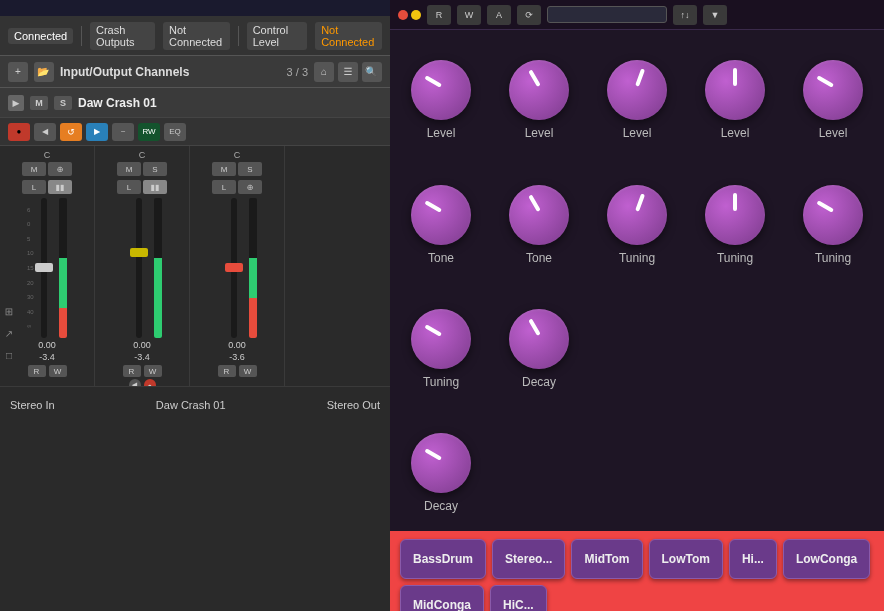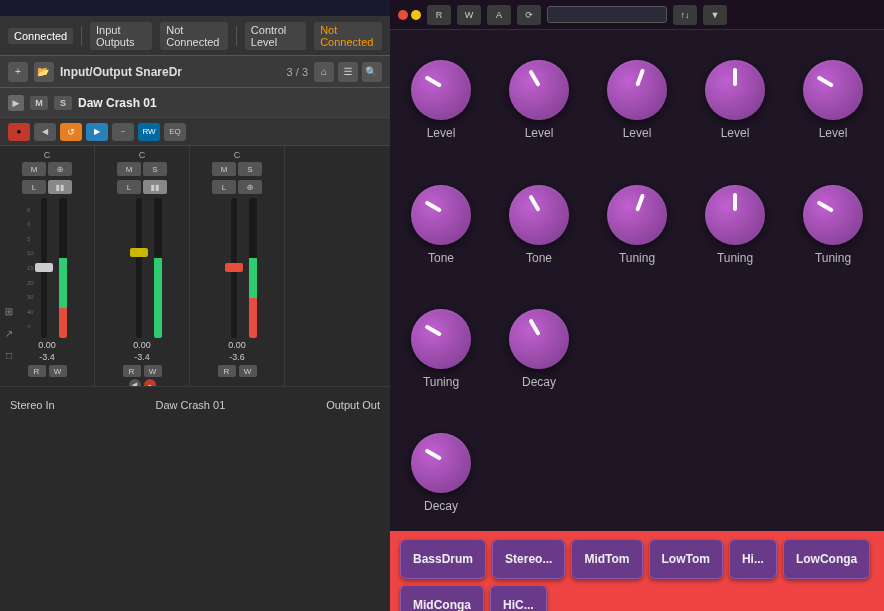--- a/index.html
+++ b/index.html
@@ -140,21 +140,21 @@
     .ctrl-btn {
       width: 22px; height: 18px;
       border-radius: 3px;
       font-size: 8px;
       display: flex; align-items: center; justify-content: center;
     }
     .ctrl-red { background: #c0392b; }
     .ctrl-gray { background: #555; color: #ccc; }
     .ctrl-orange { background: #e67e22; color: #fff; font-size: 9px; }
     .ctrl-blue { background: #2980b9; color: #fff; }
-    .ctrl-green { background: #0369a1; color: #fff; }
+    .ctrl-green { background: #14532d; color: #fff; }
 
     
     .mixer-channels {
       display: flex;
       flex-direction: row;
       height: 240px;
       background: #2a2a2a;
       overflow: hidden;
     }
     .channel {
@@ -360,31 +360,31 @@
     }
   </style>
 </head>
 <body>
 
 <div class="left-panel">
 
   <div class="top-bar">
     <span class="connection-badge active">Connected</span>
     <span class="top-bar-sep"></span>
-    <span class="connection-badge">Input Outputs</span>
+    <span class="connection-badge">Crash Outputs</span>
     <span class="connection-badge">Not Connected</span>
     <span class="top-bar-sep"></span>
     <span class="connection-badge">Control Level</span>
     <span class="connection-badge orange">Not Connected</span>
   </div>
 
   <div class="mixer-header">
     <span class="mixer-icon-btn">+</span>
     <span class="mixer-icon-btn">📂</span>
-    <span class="channel-label">Input/Output SnareDr</span>
+    <span class="channel-label">Input/Output Channels</span>
     <span class="mixer-count">3 / 3</span>
     <div class="mixer-icons">
       <span class="mixer-icon-btn">⌂</span>
       <span class="mixer-icon-btn">☰</span>
       <span class="mixer-icon-btn">🔍</span>
     </div>
   </div>
 
   <div class="channel-strip-header">
     <span class="strip-folder">▶</span>
@@ -513,21 +513,21 @@
 
   <div style="position:absolute; left:0; top:300px; width:18px; display:flex; flex-direction:column; gap:8px; padding:4px 2px;">
     <span class="side-icon" style="font-size:10px;">⊞</span>
     <span class="side-icon" style="font-size:10px;">↗</span>
     <span class="side-icon" style="font-size:10px;">□</span>
   </div>
 
   <div class="bottom-info">
     <span class="bottom-info-item">Stereo In</span>
     <span class="bottom-info-item">Daw Crash 01</span>
-    <span class="bottom-info-item">Output Out</span>
+    <span class="bottom-info-item">Stereo Out</span>
   </div>
 
 </div>
 
 <div class="right-panel">
 
   <div class="right-toolbar">
     <div style="display:flex; gap:3px; align-items:center;">
       <span class="window-dot dot-red"></span>
       <span class="window-dot dot-yellow"></span>

